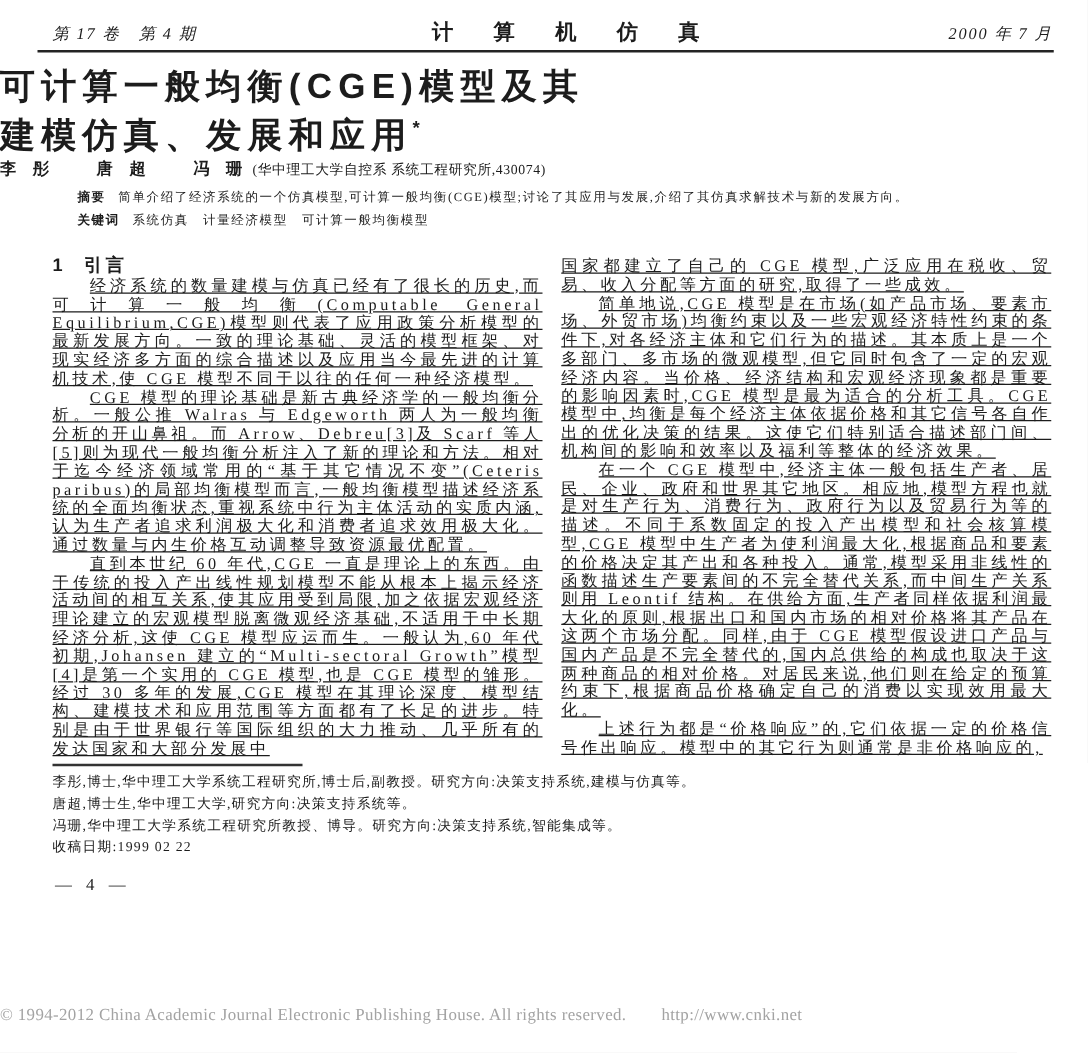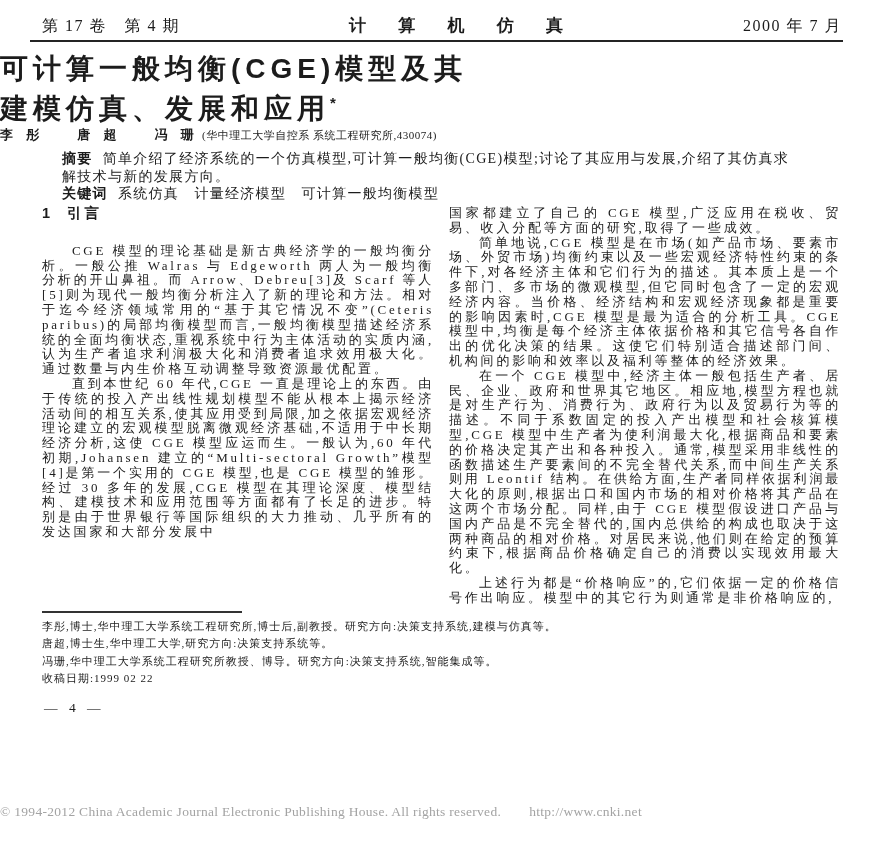--- a/index.html
+++ b/index.html
@@ -6,47 +6,47 @@
   body{background:#e8e8e8;}
   .page{
     position:relative;width:870px;height:842px;background:#ffffff;
     font-family:"Liberation Serif","DejaVu Serif",serif;color:#1c1c1c;
     overflow:hidden;margin:0 auto;
   }
   .pre{white-space:pre-wrap;}
   
   .jheader{position:absolute;top:14px;left:42px;width:800px;display:flex;
     justify-content:space-between;align-items:baseline;}
-  .jh-side{font-size:16px;letter-spacing:1.5px;}
+  .jh-side{font-size:13px;letter-spacing:1.5px;font-style:italic;}
   .jh-center{font-size:17px;font-weight:bold;letter-spacing:11px;word-spacing:6px;}
   .header-rule{position:absolute;top:40px;left:30px;width:813px;height:2px;
     background:#242424;}
   
   .title{position:absolute;top:52px;left:0;width:870px;text-align:left;
     font-size:28px;font-weight:bold;letter-spacing:5px;line-height:34px;margin:0;
     font-family:"Liberation Sans","DejaVu Sans",sans-serif;}
   .title sup{font-size:15px;font-weight:bold;}
   
   .authors{position:absolute;top:126px;left:0;width:870px;text-align:left;
     font-size:13px;}
   .author-names{font-weight:bold;letter-spacing:5px;}
   .affiliation{font-size:11px;letter-spacing:0.5px;}
   
   .abstract-block{position:absolute;top:150px;left:62px;width:727px;
-    font-size:14px;letter-spacing:1.3px;line-height:17.5px;text-align:justify;}
+    font-size:10px;letter-spacing:1.3px;line-height:17.5px;text-align:justify;}
   .abstract-block p{margin:0;}
   .lbl{font-weight:bold;margin-right:10px;}
   
   .col{position:absolute;top:206px;width:392px;font-size:13px;
     letter-spacing:2.8px;line-height:14.8px;text-align:justify;}
   .col-left{left:42px;}
   .col-right{left:449px;}
   .sec-heading{font-size:14.5px;font-weight:bold;letter-spacing:3px;
-    margin:0 0 23px 0;font-family:"Liberation Sans","DejaVu Sans",sans-serif;}
-  .col p{margin:0;text-indent:2.3em;}
+    margin:0 0 1px 0;font-family:"Liberation Sans","DejaVu Sans",sans-serif;}
+  .col p{margin:0;text-indent:2.3em;text-decoration:underline;}
   .col p.noindent{text-indent:0;}
   
   .footnote-rule{position:absolute;top:611px;left:42px;width:200px;height:1.5px;
     background:#333;}
   .footnotes{position:absolute;top:618px;left:42px;width:760px;font-size:11px;
     letter-spacing:1px;line-height:17.3px;}
   .footnotes p{margin:0;}
   .page-number{position:absolute;top:700px;left:44px;font-size:13.5px;
     letter-spacing:4px;}
   
@@ -73,20 +73,21 @@
     <span class="affiliation">(华中理工大学自控系 系统工程研究所,430074)</span>
   </div>
 
   <div class="abstract-block">
     <p><span class="lbl">摘要</span><span>简单介绍了经济系统的一个仿真模型,可计算一般均衡(CGE)模型;讨论了其应用与发展,介绍了其仿真求解技术与新的发展方向。</span></p>
     <p><span class="lbl">关键词</span><span class="pre">系统仿真　计量经济模型　可计算一般均衡模型</span></p>
   </div>
 
   <div class="col col-left">
     <h2 class="sec-heading pre">1  引言</h2>
+    <p>经济系统的数量建模与仿真已经有了很长的历史,而可计算一般均衡(Computable General Equilibrium,CGE)模型则代表了应用政策分析模型的最新发展方向。一致的理论基础、灵活的模型框架、对现实经济多方面的综合描述以及应用当今最先进的计算机技术,使 CGE 模型不同于以往的任何一种经济模型。</p>
     <p>CGE 模型的理论基础是新古典经济学的一般均衡分析。一般公推 Walras 与 Edgeworth 两人为一般均衡分析的开山鼻祖。而 Arrow、Debreu[3]及 Scarf 等人[5]则为现代一般均衡分析注入了新的理论和方法。相对于迄今经济领域常用的“基于其它情况不变”(Ceteris paribus)的局部均衡模型而言,一般均衡模型描述经济系统的全面均衡状态,重视系统中行为主体活动的实质内涵,认为生产者追求利润极大化和消费者追求效用极大化。通过数量与内生价格互动调整导致资源最优配置。</p>
     <p>直到本世纪 60 年代,CGE 一直是理论上的东西。由于传统的投入产出线性规划模型不能从根本上揭示经济活动间的相互关系,使其应用受到局限,加之依据宏观经济理论建立的宏观模型脱离微观经济基础,不适用于中长期经济分析,这使 CGE 模型应运而生。一般认为,60 年代初期,Johansen 建立的“Multi-sectoral Growth”模型[4]是第一个实用的 CGE 模型,也是 CGE 模型的雏形。经过 30 多年的发展,CGE 模型在其理论深度、模型结构、建模技术和应用范围等方面都有了长足的进步。特别是由于世界银行等国际组织的大力推动、几乎所有的发达国家和大部分发展中</p>
   </div>
 
   <div class="col col-right">
     <p class="noindent">国家都建立了自己的 CGE 模型,广泛应用在税收、贸易、收入分配等方面的研究,取得了一些成效。</p>
     <p>简单地说,CGE 模型是在市场(如产品市场、要素市场、外贸市场)均衡约束以及一些宏观经济特性约束的条件下,对各经济主体和它们行为的描述。其本质上是一个多部门、多市场的微观模型,但它同时包含了一定的宏观经济内容。当价格、经济结构和宏观经济现象都是重要的影响因素时,CGE 模型是最为适合的分析工具。CGE 模型中,均衡是每个经济主体依据价格和其它信号各自作出的优化决策的结果。这使它们特别适合描述部门间、机构间的影响和效率以及福利等整体的经济效果。</p>
     <p>在一个 CGE 模型中,经济主体一般包括生产者、居民、企业、政府和世界其它地区。相应地,模型方程也就是对生产行为、消费行为、政府行为以及贸易行为等的描述。不同于系数固定的投入产出模型和社会核算模型,CGE 模型中生产者为使利润最大化,根据商品和要素的价格决定其产出和各种投入。通常,模型采用非线性的函数描述生产要素间的不完全替代关系,而中间生产关系则用 Leontif 结构。在供给方面,生产者同样依据利润最大化的原则,根据出口和国内市场的相对价格将其产品在这两个市场分配。同样,由于 CGE 模型假设进口产品与国内产品是不完全替代的,国内总供给的构成也取决于这两种商品的相对价格。对居民来说,他们则在给定的预算约束下,根据商品价格确定自己的消费以实现效用最大化。</p>
     <p>上述行为都是“价格响应”的,它们依据一定的价格信号作出响应。模型中的其它行为则通常是非价格响应的,</p>
   </div>

